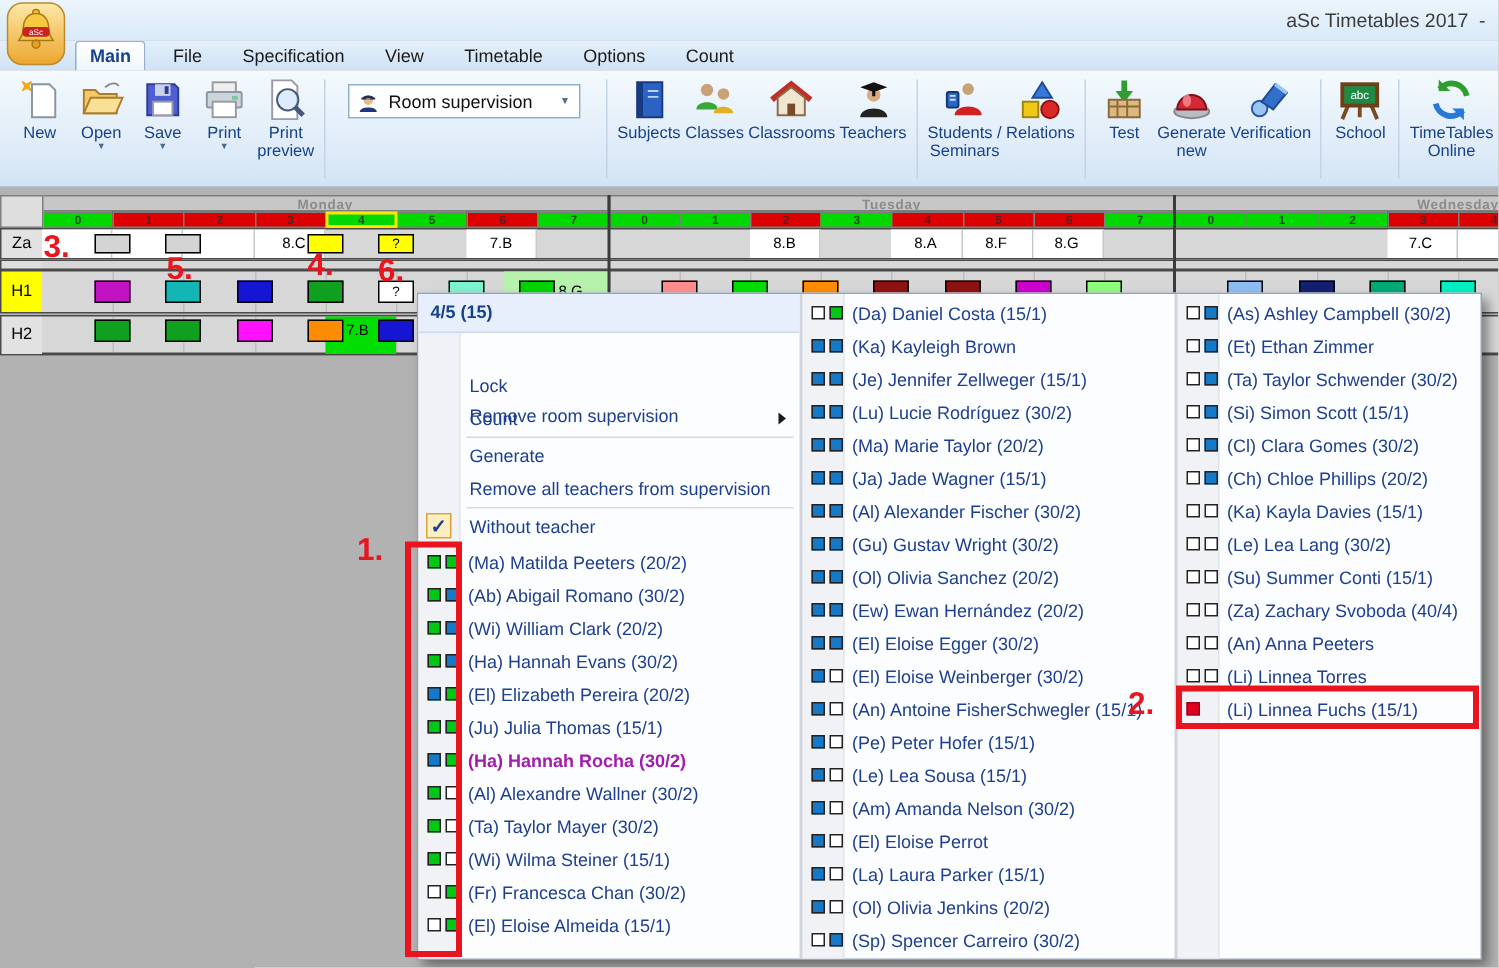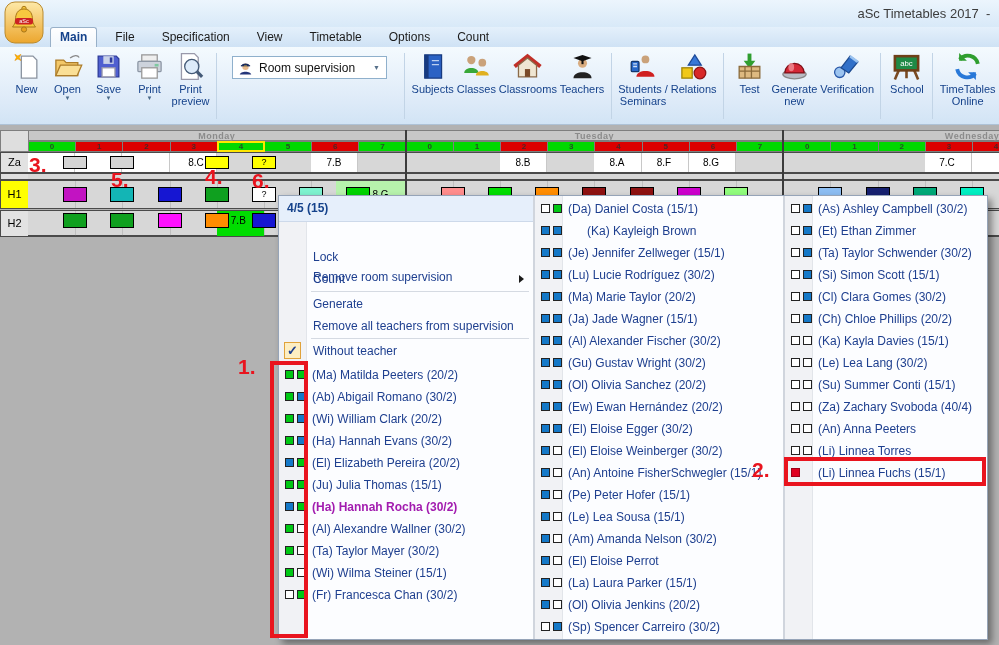--- a/index.html
+++ b/index.html
@@ -450,33 +450,40 @@
           </div>
           <div style="position: absolute; left: 33px; top: 0px; height: 22px; line-height: 22px; font-size: 12px; color: rgb(30, 63, 143); white-space: nowrap;">(Wi) Wilma Steiner (15/1)</div>
         </div>
         <div style="position: absolute; left: 0px; top: 388px; width: 254px; height: 22px;">
           <div style="position: absolute; left: 6px; top: 6px; width: 22px; height: 10px;">
             <span style="position: absolute; left: 0px; top: 0px; width: 9px; height: 9px; box-sizing: border-box; border: 1px solid rgb(34, 34, 34); background: rgb(255, 255, 255);"></span>
             <span style="position: absolute; left: 12px; top: 0px; width: 9px; height: 9px; box-sizing: border-box; border: 1px solid rgb(34, 34, 34); background: rgb(0, 200, 20);"></span>
           </div>
           <div style="position: absolute; left: 33px; top: 0px; height: 22px; line-height: 22px; font-size: 12px; color: rgb(30, 63, 143); white-space: nowrap;">(Fr) Francesca Chan (30/2)</div>
         </div>
+        <div style="position: absolute; left: 0px; top: 410px; width: 254px; height: 22px;">
+          <div style="position: absolute; left: 6px; top: 6px; width: 22px; height: 10px;">
+            <span style="position: absolute; left: 0px; top: 0px; width: 9px; height: 9px; box-sizing: border-box; border: 1px solid rgb(34, 34, 34); background: rgb(255, 255, 255);"></span>
+            <span style="position: absolute; left: 12px; top: 0px; width: 9px; height: 9px; box-sizing: border-box; border: 1px solid rgb(34, 34, 34); background: rgb(0, 200, 20);"></span>
+          </div>
+          <div style="position: absolute; left: 33px; top: 0px; height: 22px; line-height: 22px; font-size: 12px; color: rgb(30, 63, 143); white-space: nowrap;">(El) Eloise Almeida (15/1)</div>
+        </div>
         <div style="position: absolute; left: 256px; top: 2px; width: 250px; height: 22px;">
           <div style="position: absolute; left: 6px; top: 6px; width: 22px; height: 10px;">
             <span style="position: absolute; left: 0px; top: 0px; width: 9px; height: 9px; box-sizing: border-box; border: 1px solid rgb(34, 34, 34); background: rgb(255, 255, 255);"></span>
             <span style="position: absolute; left: 12px; top: 0px; width: 9px; height: 9px; box-sizing: border-box; border: 1px solid rgb(34, 34, 34); background: rgb(0, 200, 20);"></span>
           </div>
           <div style="position: absolute; left: 33px; top: 0px; height: 22px; line-height: 22px; font-size: 12px; color: rgb(30, 63, 143); white-space: nowrap;">(Da) Daniel Costa (15/1)</div>
         </div>
         <div style="position: absolute; left: 256px; top: 24px; width: 250px; height: 22px;">
           <div style="position: absolute; left: 6px; top: 6px; width: 22px; height: 10px;">
             <span style="position: absolute; left: 0px; top: 0px; width: 9px; height: 9px; box-sizing: border-box; border: 1px solid rgb(34, 34, 34); background: rgb(21, 121, 200);"></span>
             <span style="position: absolute; left: 12px; top: 0px; width: 9px; height: 9px; box-sizing: border-box; border: 1px solid rgb(34, 34, 34); background: rgb(21, 121, 200);"></span>
           </div>
-          <div style="position: absolute; left: 33px; top: 0px; height: 22px; line-height: 22px; font-size: 12px; color: rgb(30, 63, 143); white-space: nowrap; margin-left: 19px;">(Ka) Kayleigh Brown</div>
+          <div style="position: absolute; left: 33px; top: 0px; height: 22px; line-height: 22px; font-size: 12px; color: rgb(30, 63, 143); white-space: nowrap;">(Ka) Kayleigh Brown</div>
         </div>
         <div style="position: absolute; left: 256px; top: 46px; width: 250px; height: 22px;">
           <div style="position: absolute; left: 6px; top: 6px; width: 22px; height: 10px;">
             <span style="position: absolute; left: 0px; top: 0px; width: 9px; height: 9px; box-sizing: border-box; border: 1px solid rgb(34, 34, 34); background: rgb(21, 121, 200);"></span>
             <span style="position: absolute; left: 12px; top: 0px; width: 9px; height: 9px; box-sizing: border-box; border: 1px solid rgb(34, 34, 34); background: rgb(21, 121, 200);"></span>
           </div>
           <div style="position: absolute; left: 33px; top: 0px; height: 22px; line-height: 22px; font-size: 12px; color: rgb(30, 63, 143); white-space: nowrap;">(Je) Jennifer Zellweger (15/1)</div>
         </div>
         <div style="position: absolute; left: 256px; top: 68px; width: 250px; height: 22px;">
           <div style="position: absolute; left: 6px; top: 6px; width: 22px; height: 10px;">

